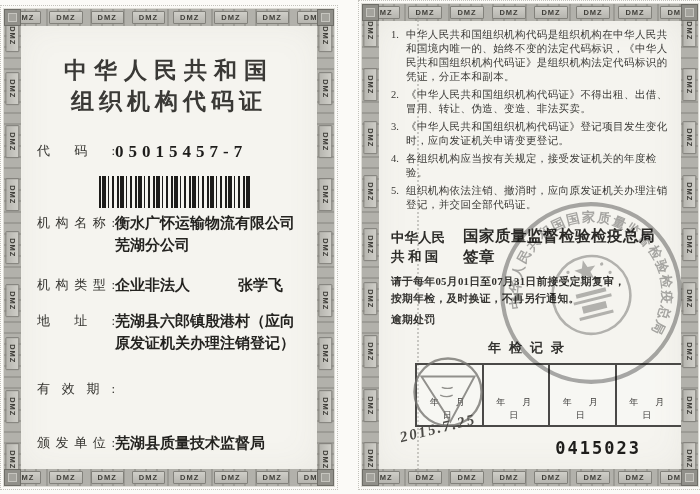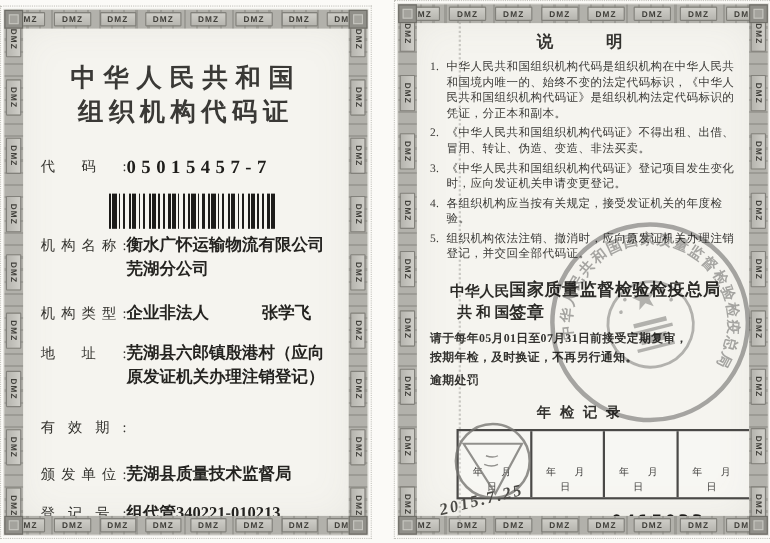--- a/index.html
+++ b/index.html
@@ -55,35 +55,35 @@
   .code-value{flex:1;font-size:17px;line-height:24px;font-weight:700;letter-spacing:5px;color:#1e1d1b;}
   .barcode{margin:12px 0 0 62px;width:152px;height:32px;
     background:repeating-linear-gradient(90deg,
       #1d1c1a 0 2px,#f5f4ef 2px 3px,#1d1c1a 3px 7px,#f5f4ef 7px 9px,
       #1d1c1a 9px 10px,#f5f4ef 10px 13px,#1d1c1a 13px 15px,#f5f4ef 15px 18px);}
   .r-name{margin-top:4px;}
   .r-type{margin-top:18px;}
   .r-addr{margin-top:14px;}
   .r-valid{margin-top:24px;gap:42px;}
   .r-valid .fvalue{font-size:13.5px;letter-spacing:0;}
-  .r-issuer{margin-top:20px;}
+  .r-issuer{margin-top:32px;}
   .r-reg{margin-top:14px;}
   .signer{margin-left:48px;}
 
   
   .binding{position:absolute;left:55px;top:8px;bottom:8px;border-left:2px dotted #a5a49e;
     opacity:.55;z-index:1;}
   .notes-title{margin-top:8px;text-align:center;font-size:15px;font-weight:700;
     letter-spacing:6px;color:#33322f;}
   .notes{margin-top:7px;}
   .note-item{display:flex;margin-bottom:4px;}
   .note-num{flex:0 0 15px;font-size:10.5px;line-height:14px;color:#3a3936;}
   .note-text{flex:1;font-size:10.5px;line-height:14px;color:#3a3936;letter-spacing:.4px;}
   .issuer-block{display:flex;align-items:center;margin-top:14px;}
-  .country{flex:0 0 72px;text-align:right;font-size:13.5px;line-height:19px;font-weight:700;color:#2c2b28;}
+  .country{flex:0 0 72px;text-align:left;font-size:13.5px;line-height:19px;font-weight:700;color:#2c2b28;}
   .authority{flex:1;font-size:15.5px;font-weight:700;letter-spacing:.5px;color:#2c2b28;}
   .notice{margin-top:5px;font-size:10.8px;line-height:17px;font-weight:600;color:#33322f;letter-spacing:.3px;}
   .notice .l3{margin-top:4px;}
   .insp-title{margin-top:11px;text-align:center;font-size:13px;font-weight:700;
     letter-spacing:8px;color:#33322f;}
   .insp-table{position:relative;width:264px;height:60px;margin:6px 0 0 24px;
     border:2px solid #4a4947;display:flex;background:rgba(255,255,255,.25);}
   .insp-cell{flex:1;border-right:2px solid #4a4947;position:relative;}
   .insp-cell:last-child{border-right:none;}
   .cell-date{position:absolute;bottom:3px;left:0;right:0;text-align:center;
@@ -239,21 +239,20 @@
       <span class="dmz">DMZ</span>
     </div>
   <i class="corner tl"></i>
   <i class="corner tr"></i>
   <i class="corner bl"></i>
   <i class="corner br"></i>
 
   <div class="binding"></div>
 
   <div class="content right-content">
-    <div class="notes-title">说　　明</div>
 
     <div class="notes">
       <div class="note-item">
         <span class="note-num">1.</span>
         <span class="note-text">中华人民共和国组织机构代码是组织机构在中华人民共和国境内唯一的、始终不变的法定代码标识，《中华人民共和国组织机构代码证》是组织机构法定代码标识的凭证，分正本和副本。</span>
       </div>
       <div class="note-item">
         <span class="note-num">2.</span>
         <span class="note-text">《中华人民共和国组织机构代码证》不得出租、出借、冒用、转让、伪造、变造、非法买卖。</span>
       </div>

